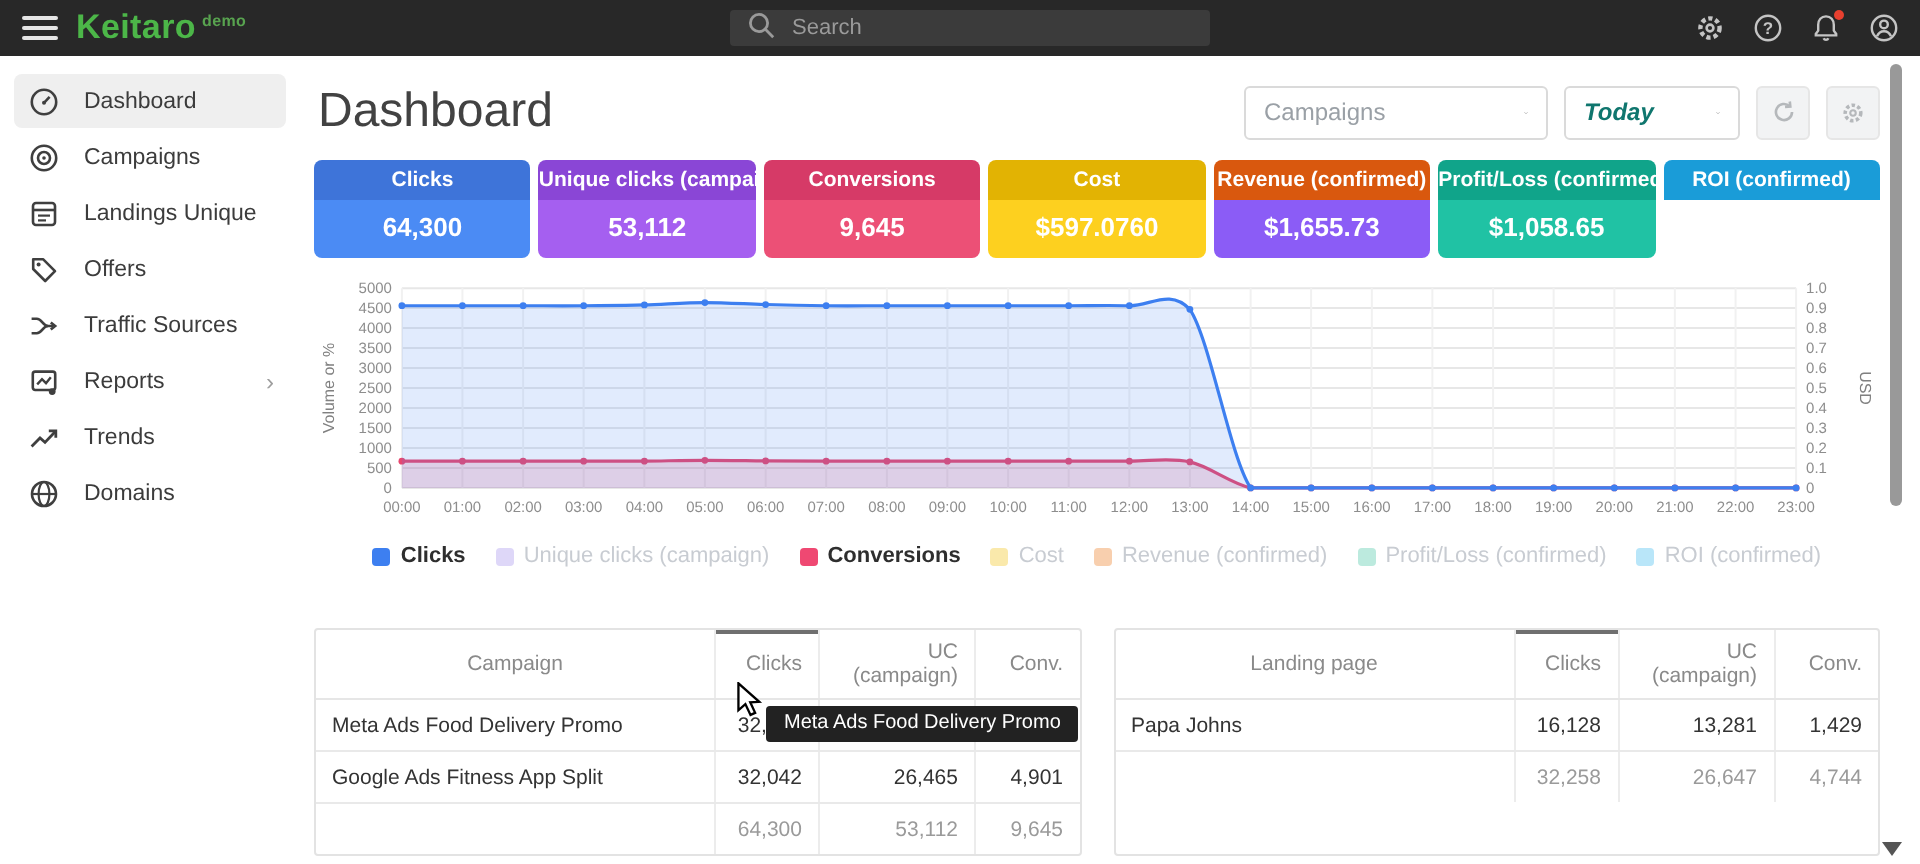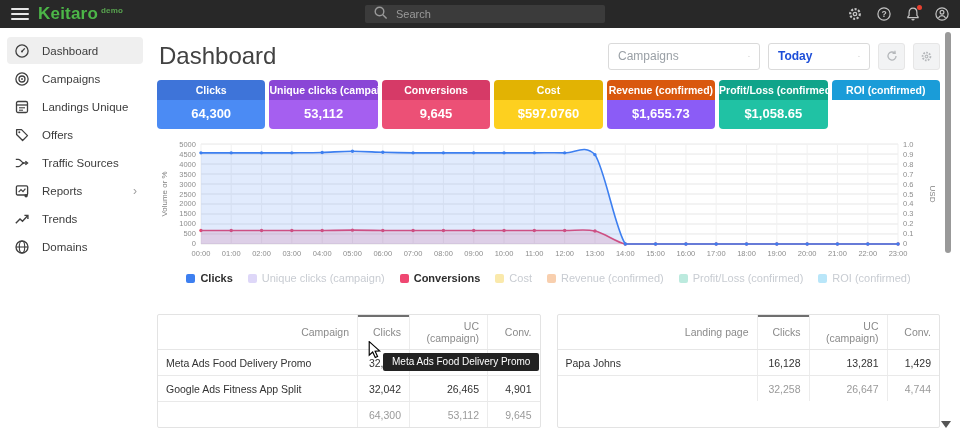--- a/index.html
+++ b/index.html
@@ -31,42 +31,42 @@
   .side-item .s-chev { margin-left:auto; color:#9e9e9e; font-size:12px; }
   
   .main { position:absolute; top:28px; left:150px; right:0; bottom:0; padding:0 20px 0 7px; background:#fff; }
   .main-header { display:flex; align-items:center; margin-top:8px; height:40px; }
   .page-title { font-size:24px; font-weight:300; color:#424242; margin-left:2px; }
   .controls { margin-left:auto; display:flex; align-items:center; gap:8px; }
   .select { height:27px; background:#fff; border:1px solid #dadada; border-radius:3px;
     display:flex; align-items:center; padding:0 9px; font-size:12px; cursor:pointer; }
   .select .chev { margin-left:auto; color:#8d8d8d; padding-left:8px; }
   .sel-campaigns { width:152px; color:#9aa0a6; }
-  .sel-date { width:102px; color:#1d4ed8; font-weight:bold; }
+  .sel-date { width:88px; color:#0f766e; font-weight:bold;font-style:italic; }
   .icon-btn { width:27px; height:27px; background:#f2f3f4; border:1px solid #e6e6e6; border-radius:3px;
     display:flex; align-items:center; justify-content:center; color:#b5b8bb; cursor:pointer; }
   
   .cards { display:flex; gap:4px; margin-top:4px; }
   .card { flex:1; height:49px; border-radius:4px; overflow:hidden; color:#fff; text-align:center; }
   .card .c-label { height:20px; line-height:20px; font-size:10.5px; font-weight:bold; white-space:nowrap; }
   .card .c-value { height:29px; line-height:28px; font-size:13px; font-weight:bold; }
   
   .chart-wrap { margin-top:9px; }
   .chart-wrap svg { display:block; width:100%; }
   
   .legend { display:flex; justify-content:center; gap:15px; margin-top:6px; }
   .lg-item { display:flex; align-items:center; font-size:11px; cursor:pointer; }
   .lg-sw { width:9px; height:9px; border-radius:2px; margin-right:5px; }
   .lg-item.on { color:#2e2e2e; font-weight:bold; }
   .lg-item.off { color:#c8ccd2; }
   
   .tables { display:flex; gap:16px; margin-top:30px; }
   .tbl-box { flex:1; border:1px solid #e3e3e3; border-radius:2px; background:#fff; }
   table { width:100%; border-collapse:collapse; font-size:10.5px; table-layout:fixed; }
-  th { color:#8a8a8a; font-weight:normal; text-align:right; padding:5px 8px; border-bottom:1px solid #e6e6e6; cursor:pointer; }
+  th { color:#8a8a8a; font-weight:normal; text-align:center; padding:5px 8px; border-bottom:1px solid #e6e6e6; cursor:pointer; }
   td { padding:6.5px 8px; border-bottom:1px solid #e9e9e9; color:#333; }
   th.num, td.num { text-align:right; }
   th.vline, td.vline { border-left:1px solid #ececec; }
   th.sorted { box-shadow: inset 0 2px 0 #6f6f6f; }
   tr.totals td { color:#9a9a9a; border-bottom:none; }
   col.c-name { width:auto; } col.c-clicks { width:52px; } col.c-uc { width:78px; } col.c-conv { width:52px; }
   
   .tooltip { position:absolute; left:383px; top:353px; background:#222; color:#fff; font-size:10px;
     padding:3px 9px 4px; border-radius:2px; z-index:40; white-space:nowrap; }
   .cursor { position:absolute; left:368px; top:341px; z-index:50; pointer-events:none; }

